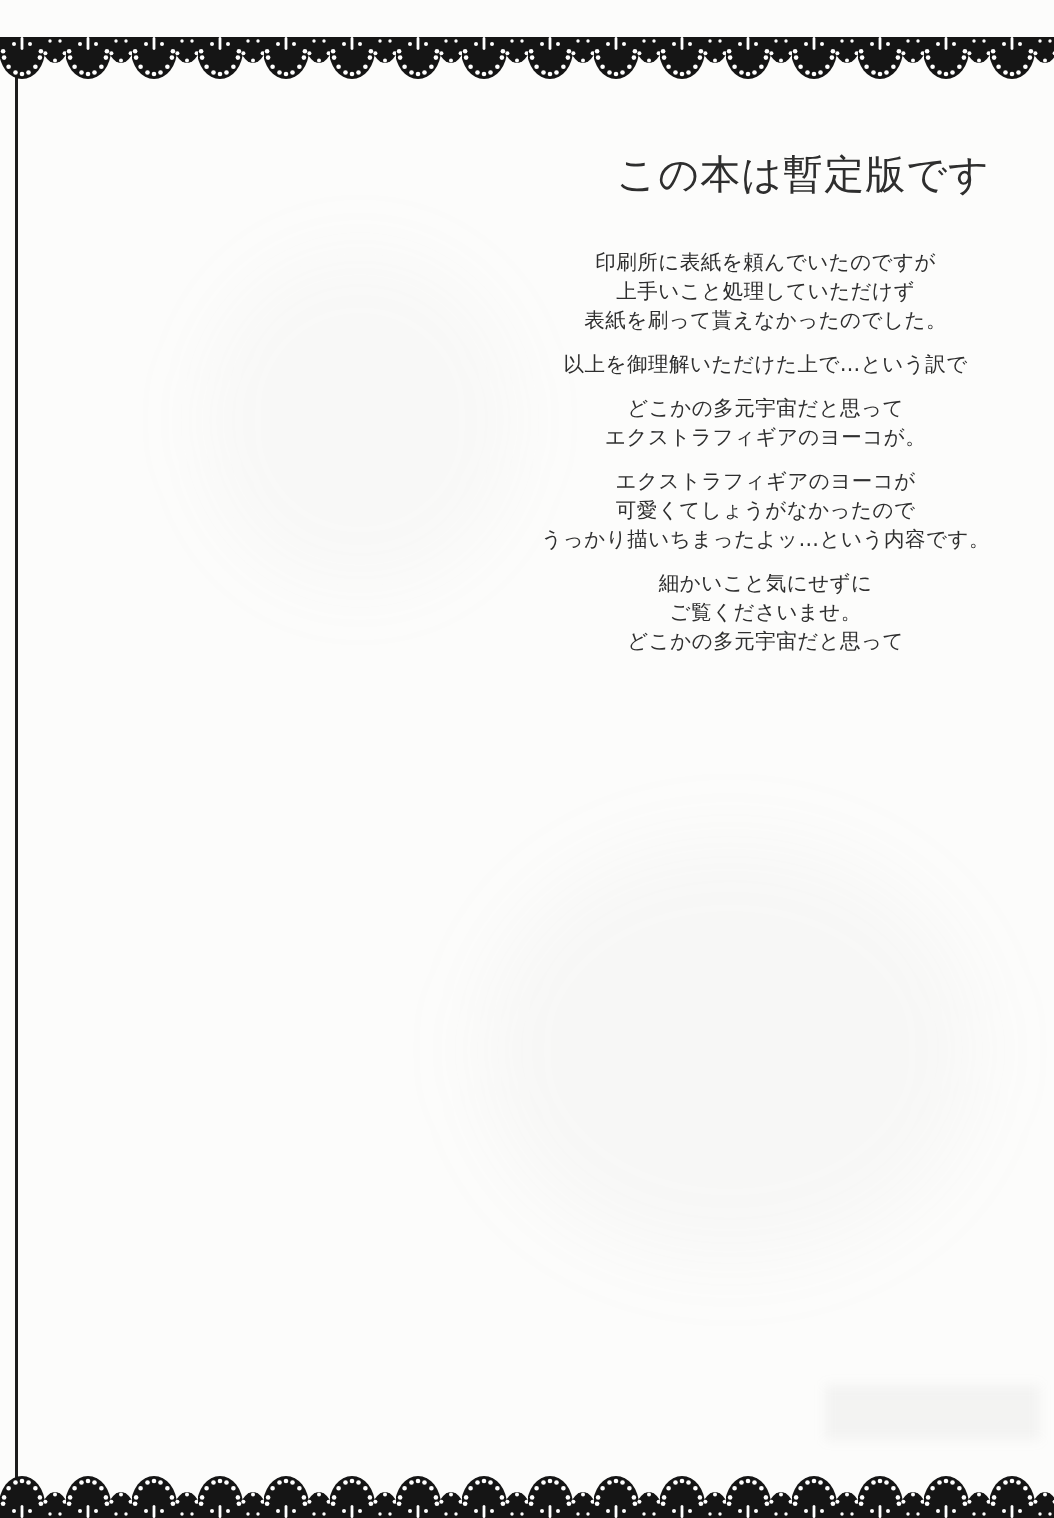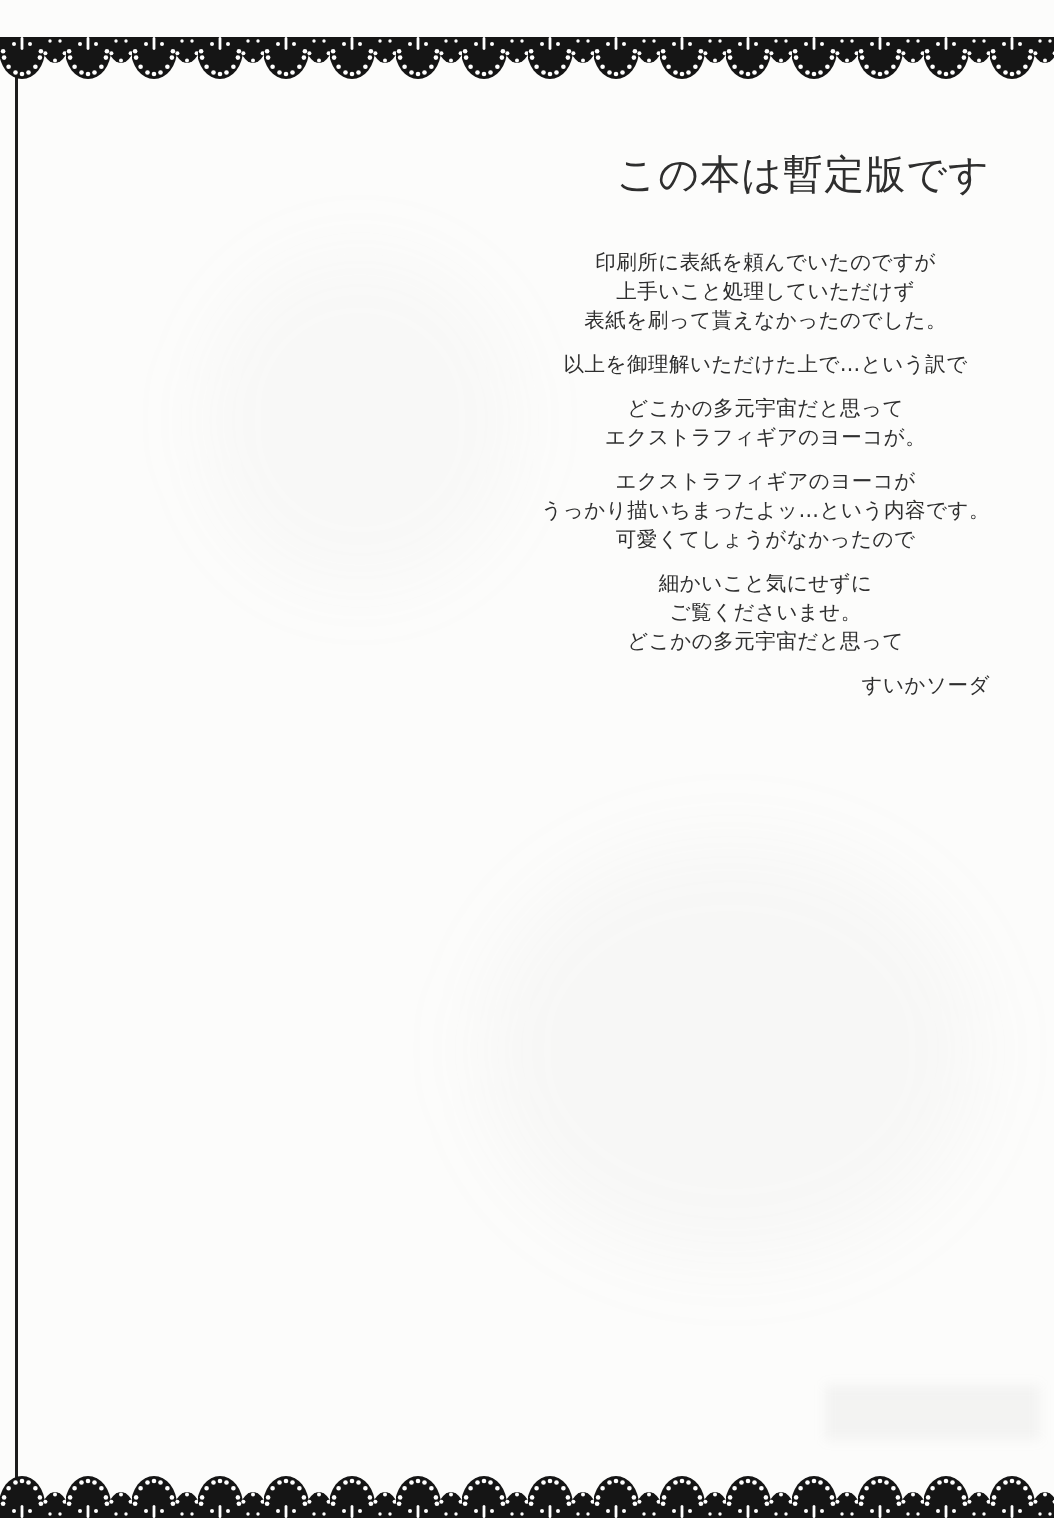--- a/index.html
+++ b/index.html
@@ -108,26 +108,25 @@
       <span class="ln">以上を御理解いただけた上で…という訳で</span>
     </p>
 
     <p class="para">
       <span class="ln">どこかの多元宇宙だと思って</span>
       <span class="ln">エクストラフィギアのヨーコが。</span>
     </p>
 
     <p class="para">
       <span class="ln">エクストラフィギアのヨーコが</span>
+      <span class="ln">可愛くてしょうがなかったので</span>
       <span class="ln">うっかり描いちまったよッ…という内容です。</span>
-      <span class="ln">可愛くてしょうがなかったので</span>
     </p>
 
     <p class="para">
       <span class="ln">細かいこと気にせずに</span>
       <span class="ln">ご覧くださいませ。</span>
       <span class="ln">どこかの多元宇宙だと思って</span>
     </p>
 
-    <p class="signature">すいかソーダ</p>
   </div>
 
 </div>
 
 </body></html>

